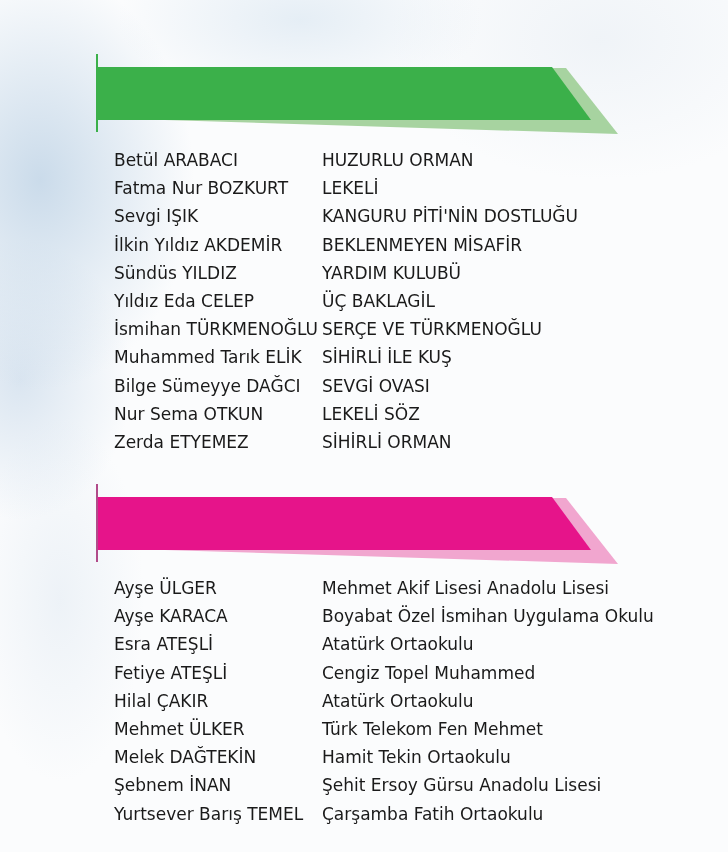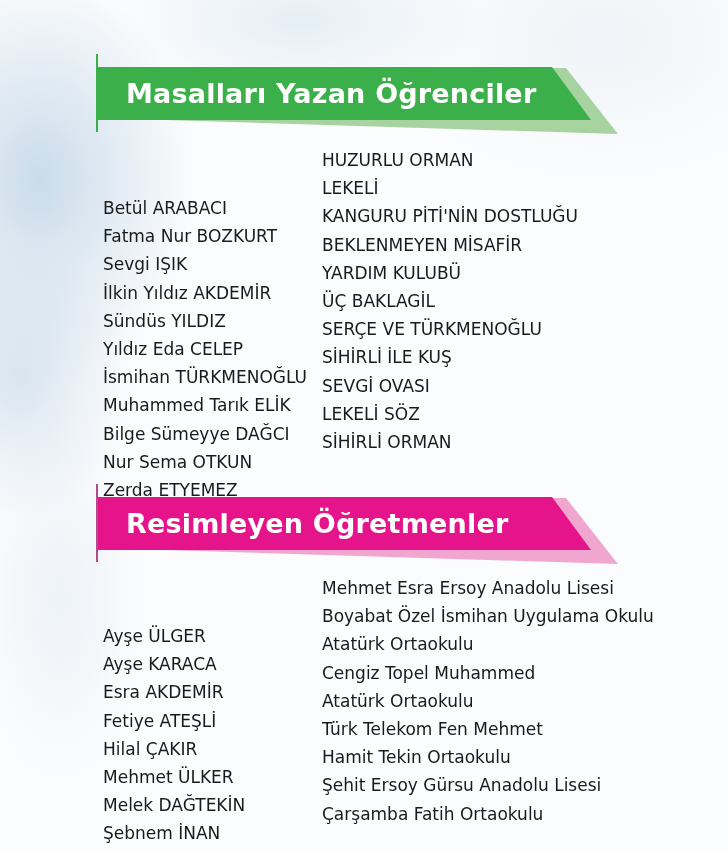--- a/index.html
+++ b/index.html
@@ -23,36 +23,35 @@
     .vline { position: absolute; left: 0; width: 2px; }
     .banner-svg { position: absolute; left: 0; top: 0; }
     .banner-title {
       position: absolute; left: 30px;
       font-family: "DejaVu Sans", sans-serif; font-weight: bold;
       font-size: 27px; color: #ffffff; letter-spacing: 0.2px;
       white-space: nowrap;
     }
     .rows { position: absolute; left: 98px; }
     .row { position: relative; height: 28.2px; font-size: 17px; line-height: 28px; white-space: nowrap; }
-    .col1 { position: absolute; left: 5px; margin-top: 48px; }
+    .col1 { position: absolute; left: 16px; }
     .col2 { position: absolute; left: 224px; }
   </style>
 </head>
 <body>
 
 <div class="bg-wash"></div>
 
 <div class="section">
   <div class="banner-wrap" style="top:54px;">
     <div class="vline" style="top:0; height:78px; background:#3bb04a;"></div>
     <svg class="banner-svg" width="530" height="85" viewBox="0 0 530 85">
       <polygon points="2,16 470,14 522,80 2,64" fill="#a7d3a0"></polygon>
       <polygon points="2,13 456,13 495,66 2,66" fill="#3bb04a"></polygon>
     </svg>
-    <div class="banner-title" style="top:24px;">Masalları Yazan Öğrenciler</div>
   </div>
 
   <div class="rows" style="top:146px;">
     <div class="row">
         <span class="col1">Betül ARABACI</span>
         <span class="col2">HUZURLU ORMAN</span>
       </div>
     <div class="row">
         <span class="col1">Fatma Nur BOZKURT</span>
         <span class="col2">LEKELİ</span>
@@ -96,34 +95,33 @@
   </div>
 </div>
 
 <div class="section">
   <div class="banner-wrap" style="top:484px;">
     <div class="vline" style="top:0; height:78px; background:#b14b8a;"></div>
     <svg class="banner-svg" width="530" height="85" viewBox="0 0 530 85">
       <polygon points="2,16 470,14 522,80 2,64" fill="#f1a6cf"></polygon>
       <polygon points="2,13 456,13 495,66 2,66" fill="#e6148a"></polygon>
     </svg>
-    <div class="banner-title" style="top:24px;">Resimleyen Öğretmenler</div>
   </div>
 
   <div class="rows" style="top:574px;">
     <div class="row">
         <span class="col1">Ayşe ÜLGER</span>
-        <span class="col2">Mehmet Esra Ersoy Anadolu Lisesi</span>
+        <span class="col2">Mehmet Akif Lisesi Anadolu Lisesi</span>
       </div>
     <div class="row">
         <span class="col1">Ayşe KARACA</span>
         <span class="col2">Boyabat Özel İsmihan Uygulama Okulu</span>
       </div>
     <div class="row">
-        <span class="col1">Esra AKDEMİR</span>
+        <span class="col1">Esra ATEŞLİ</span>
         <span class="col2">Atatürk Ortaokulu</span>
       </div>
     <div class="row">
         <span class="col1">Fetiye ATEŞLİ</span>
         <span class="col2">Cengiz Topel Muhammed</span>
       </div>
     <div class="row">
         <span class="col1">Hilal ÇAKIR</span>
         <span class="col2">Atatürk Ortaokulu</span>
       </div>

